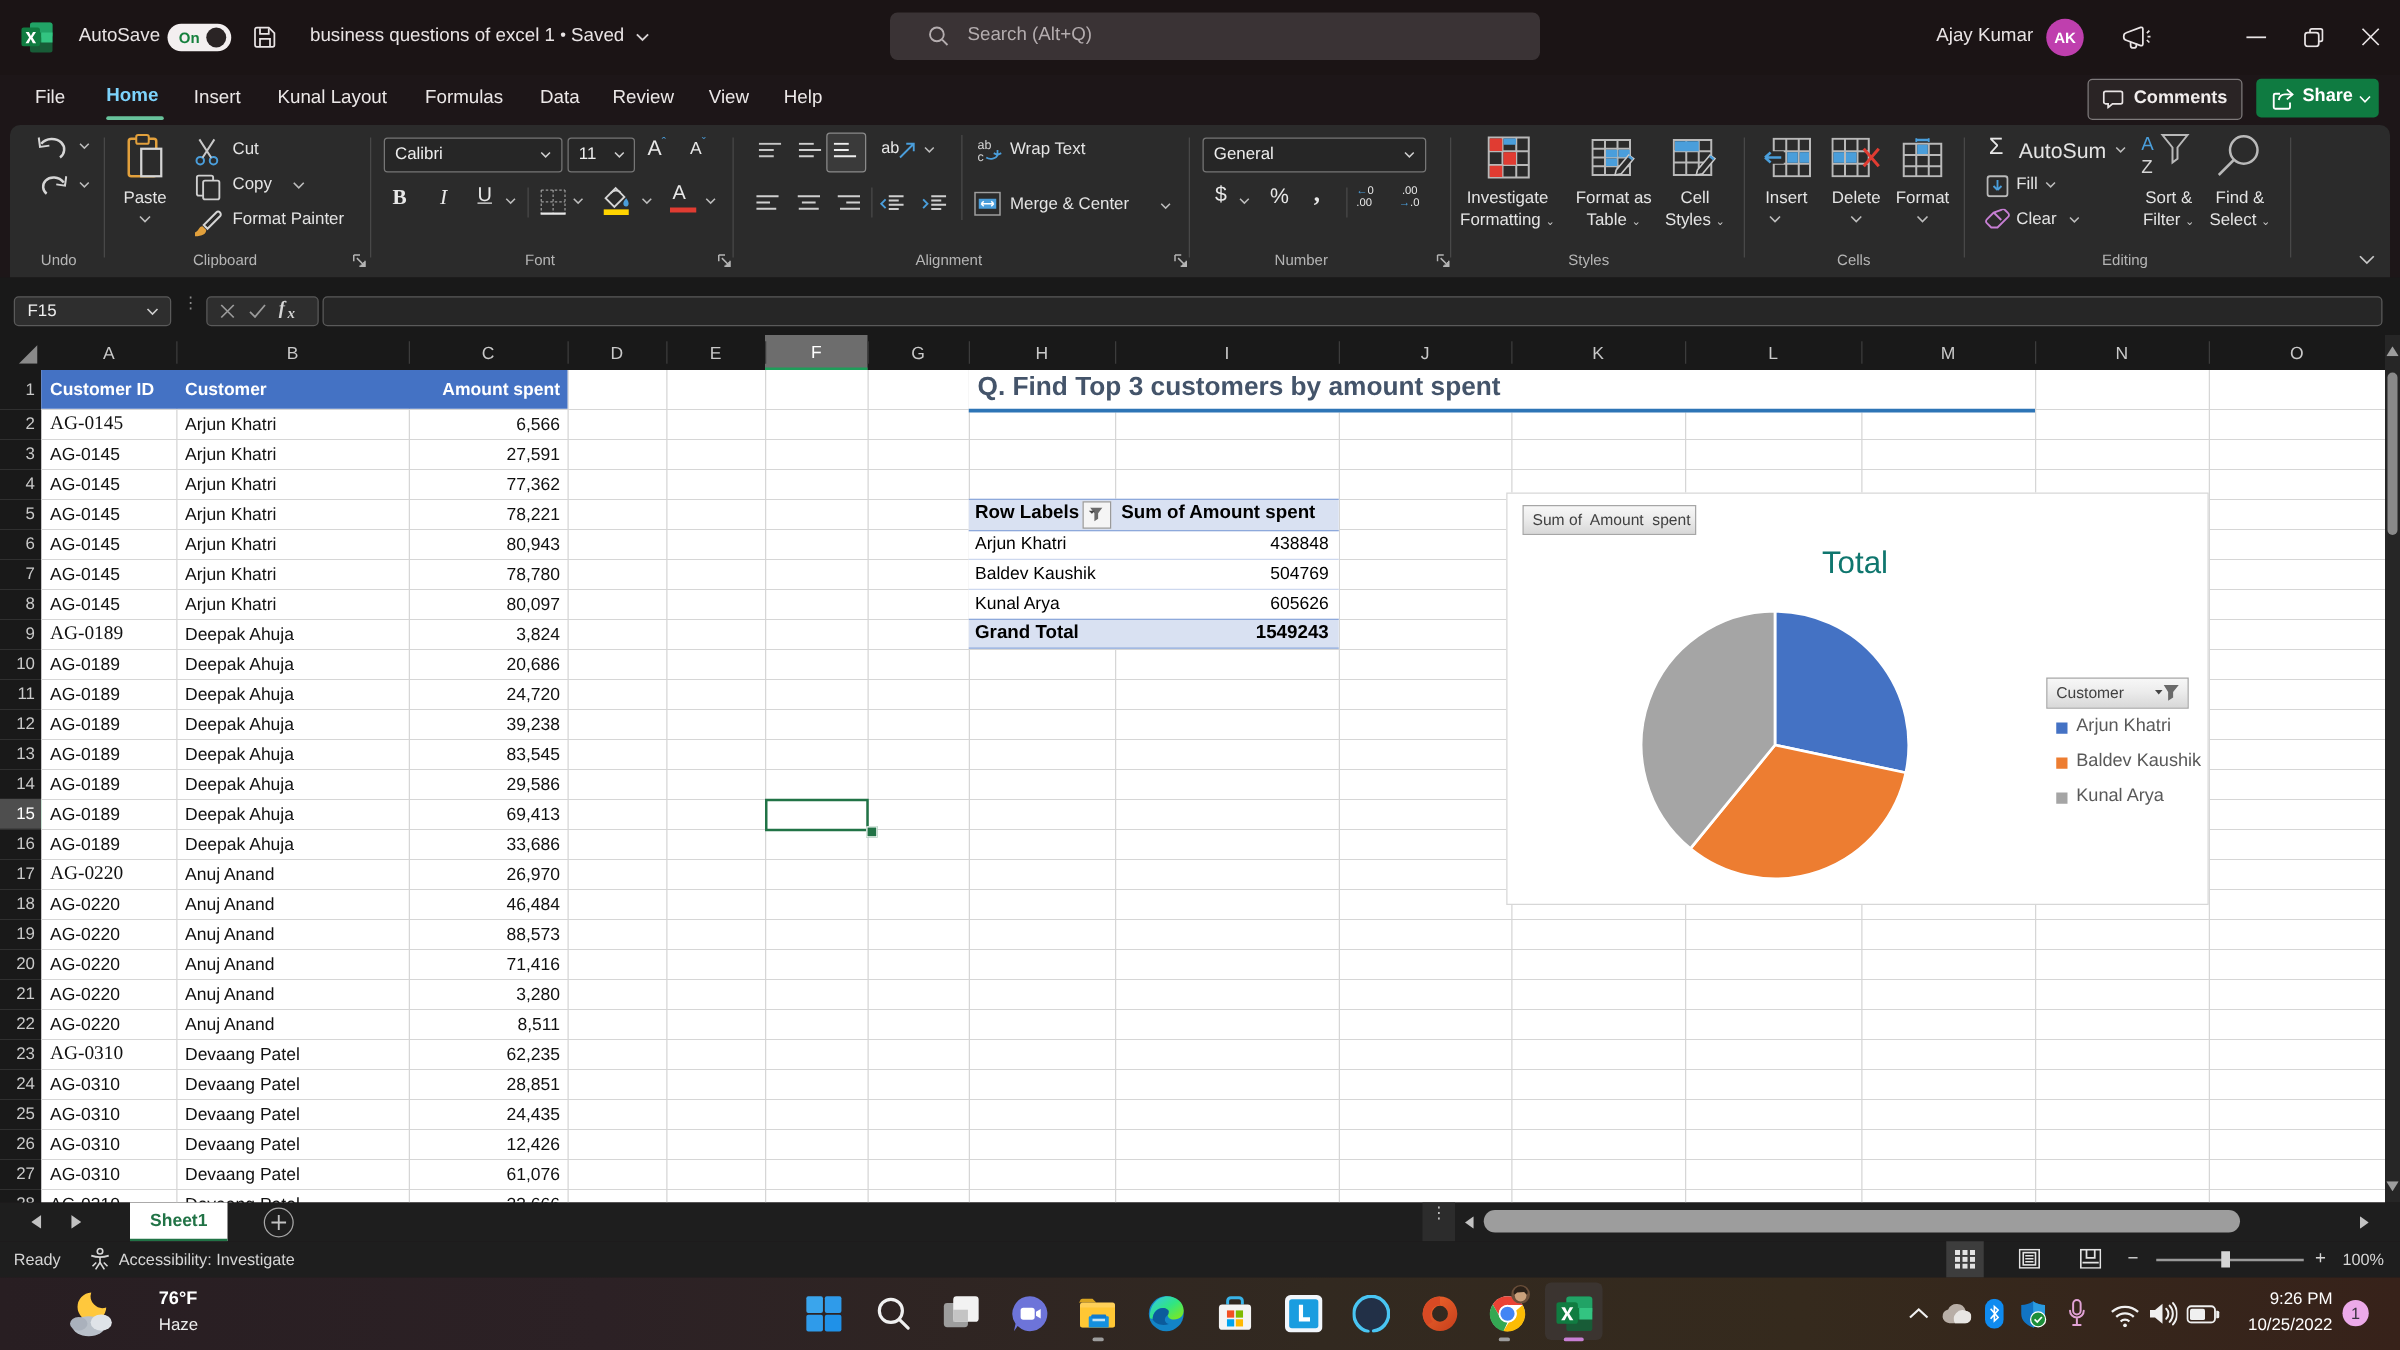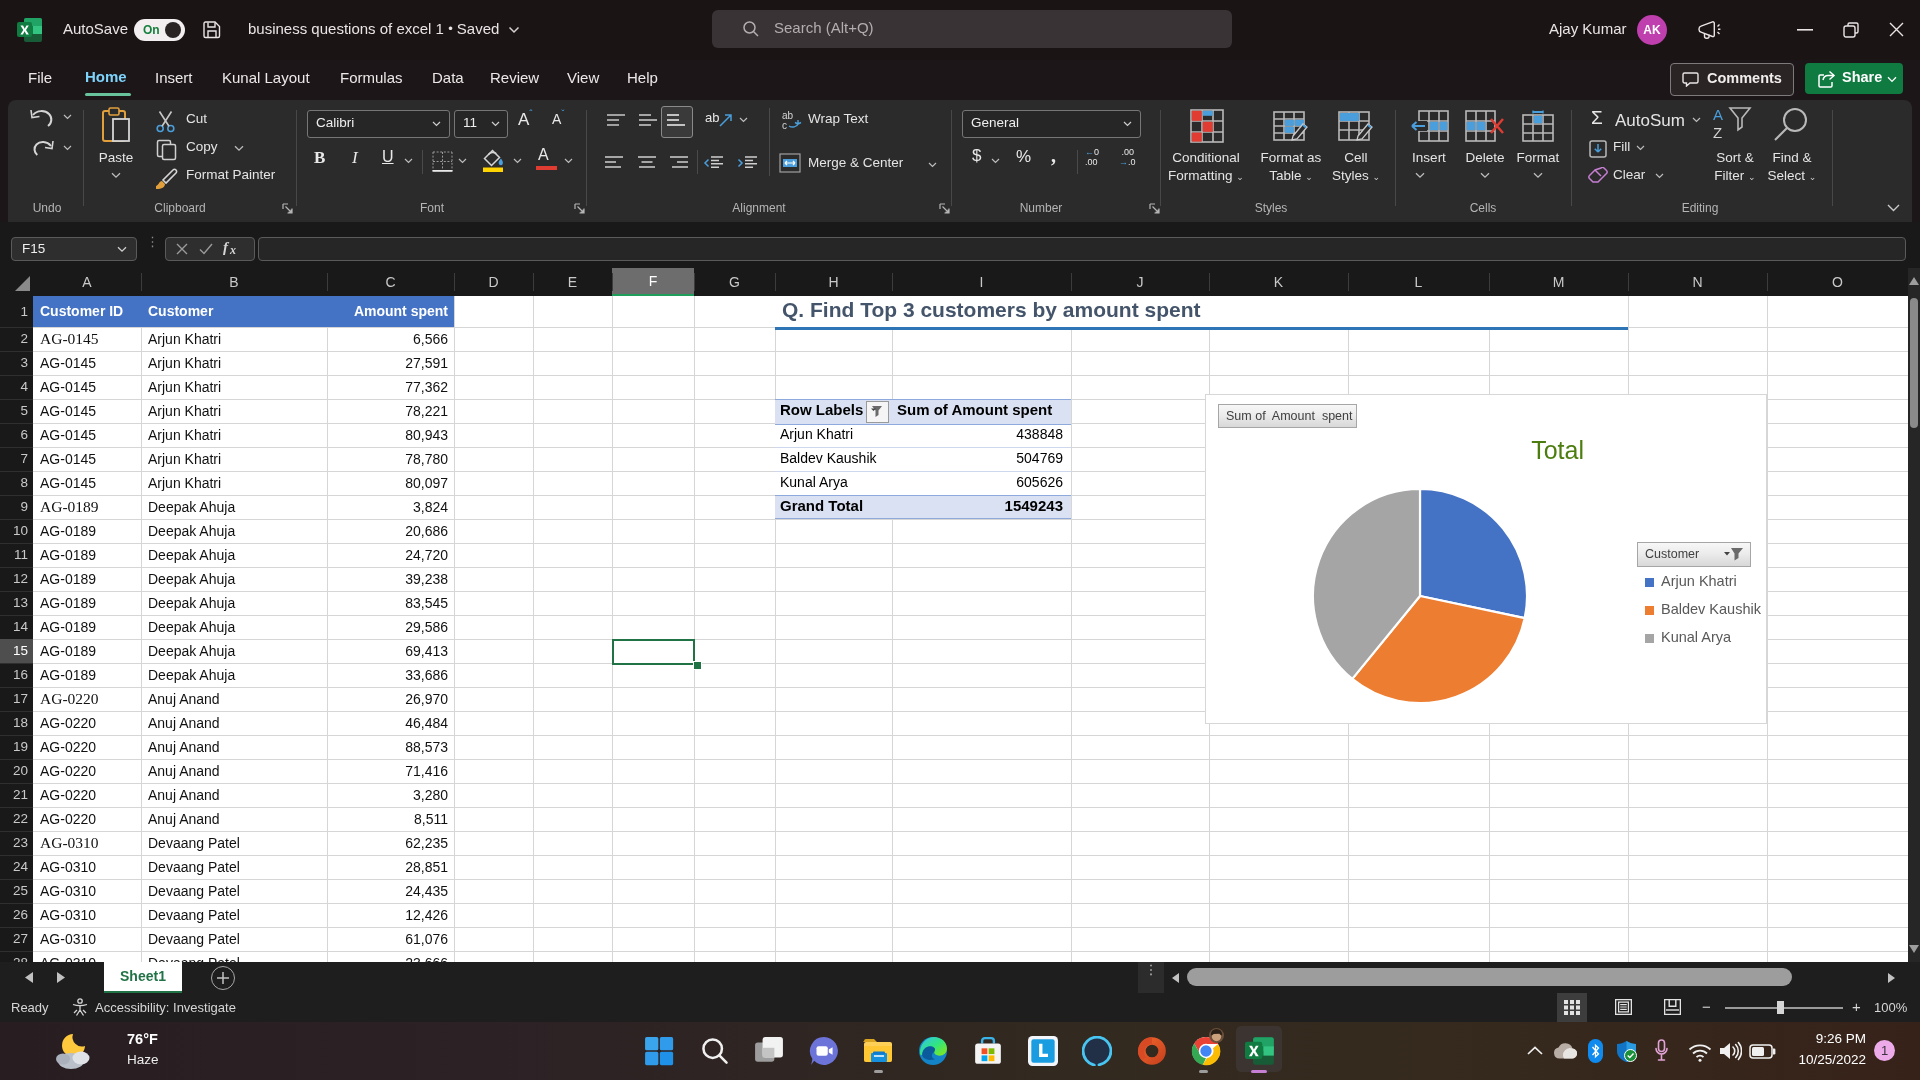--- a/index.html
+++ b/index.html
@@ -307,21 +307,21 @@
   <div class="glabel" style="left:993px;width:80px">Number</div>
 
   <svg class="a" style="left:1181px;top:8px" width="36" height="36" viewBox="0 0 36 36">
     <rect x="2" y="2" width="32" height="32" fill="none" stroke="#b9b9b9" stroke-width="1.6"></rect>
     <path d="M2 13h32M2 24h32M13 2v32M24 2v32" stroke="#b9b9b9" stroke-width="1.6"></path>
     <rect x="2.8" y="2.8" width="10" height="10" fill="#e03c32"></rect>
       <rect x="13.8" y="13.8" width="10" height="10" fill="#e03c32"></rect>
     <rect x="13.8" y="2.8" width="10" height="5" fill="#4a9edb"></rect>
       <rect x="2.8" y="24.6" width="10" height="9" fill="#e03c32"></rect>
   </svg>
-  <div class="biglabel a" style="left:1148px;top:50px;width:100px">Conditional</div>
+  <div class="biglabel a" style="left:1148px;top:50px;width:100px">Investigate</div>
   <div class="biglabel a" style="left:1148px;top:68px;width:100px">Formatting <span class="chev">⌄</span></div>
   <svg class="a" style="left:1265px;top:8px" width="36" height="36" viewBox="0 0 36 36">
     <rect x="1" y="4" width="30" height="28" fill="none" stroke="#b9b9b9" stroke-width="1.6"></rect>
     <path d="M1 11h30M1 18h30M1 25h30M11 4v28M21 4v28" stroke="#b9b9b9" stroke-width="1.6"></path>
     <rect x="11.8" y="11.8" width="9" height="6" fill="#4a9edb"></rect>
       <rect x="21.8" y="11.8" width="9" height="6" fill="#4a9edb"></rect>
     <rect x="11.8" y="18.8" width="9" height="6" fill="#4a9edb"></rect>
     <path d="M20 28 l10-12 4 3-10 12 -5 1z" fill="#2b2b2b" stroke="#c9c9c9" stroke-width="1.3"></path>
     <path d="M30 17l3 2.5" stroke="#4a9edb" stroke-width="2"></path>
   </svg>
@@ -688,21 +688,21 @@
 <span class="a" style="left:747px;top:201px;font-weight:700;font-size:15px;color:#000">Grand Total</span>
 <span class="a" style="left:880px;top:201px;width:150px;text-align:right;font-weight:700;font-size:15px;color:#000">1549243</span>
 
   <div class="a" style="left:579px;top:343px;width:79px;height:22px;border:2px solid #217346"></div>
   <div class="a" style="left:660px;top:365px;width:7px;height:7px;background:#217346;border:1px solid #fff"></div>
 
   <div class="a" style="left:1172px;top:98px;width:560px;height:328px;background:#fff;border:1px solid #d7d7d7"></div>
 <div class="a" style="left:1185px;top:108px;width:137px;height:22px;background:linear-gradient(#f7f7f7,#ececec 45%,#d8d8d8);border:1px solid #a6a6a6">
       <span class="a" style="left:7px;top:4px;font-size:12.5px;color:#404040;white-space:nowrap">Sum of&nbsp; Amount&nbsp; spent</span>
     </div>
-<span class="a" style="left:1351px;top:140px;width:200px;text-align:right;font-size:25px;color:#4d7c0f">Total</span>
+<span class="a" style="left:1351px;top:140px;width:200px;text-align:center;font-size:25px;color:#0f766e">Total</span>
 <svg class="a" style="left:1277px;top:190px" width="220" height="220" viewBox="0 0 220 220">
 <path d="M110,110 L110,3 A107,107 0 0 1 214.7,132.2 Z" fill="#4472c4" stroke="#fff" stroke-width="2.2" stroke-linejoin="round"></path>
 <path d="M110,110 L214.7,132.2 A107,107 0 0 1 42.3,192.9 Z" fill="#ed7d31" stroke="#fff" stroke-width="2.2" stroke-linejoin="round"></path>
 <path d="M110,110 L42.3,192.9 A107,107 0 0 1 110,3 Z" fill="#a5a5a5" stroke="#fff" stroke-width="2.2" stroke-linejoin="round"></path>
 </svg>
 <div class="a" style="left:1604px;top:246px;width:112px;height:23px;background:linear-gradient(#f7f7f7,#ececec 45%,#d8d8d8);border:1px solid #a6a6a6">
 <span class="a" style="left:7px;top:4px;font-size:12.5px;color:#404040">Customer</span>
 <svg class="a" style="left:86px;top:5px" width="20" height="13" viewBox="0 0 20 13">
         <path d="M7 0h12L14.5 5.5V10L10.5 12.5V5.5z" fill="#6a6a6a"></path>
         <path d="M0 4 3 7.5 6 4z" fill="#444"></path>

